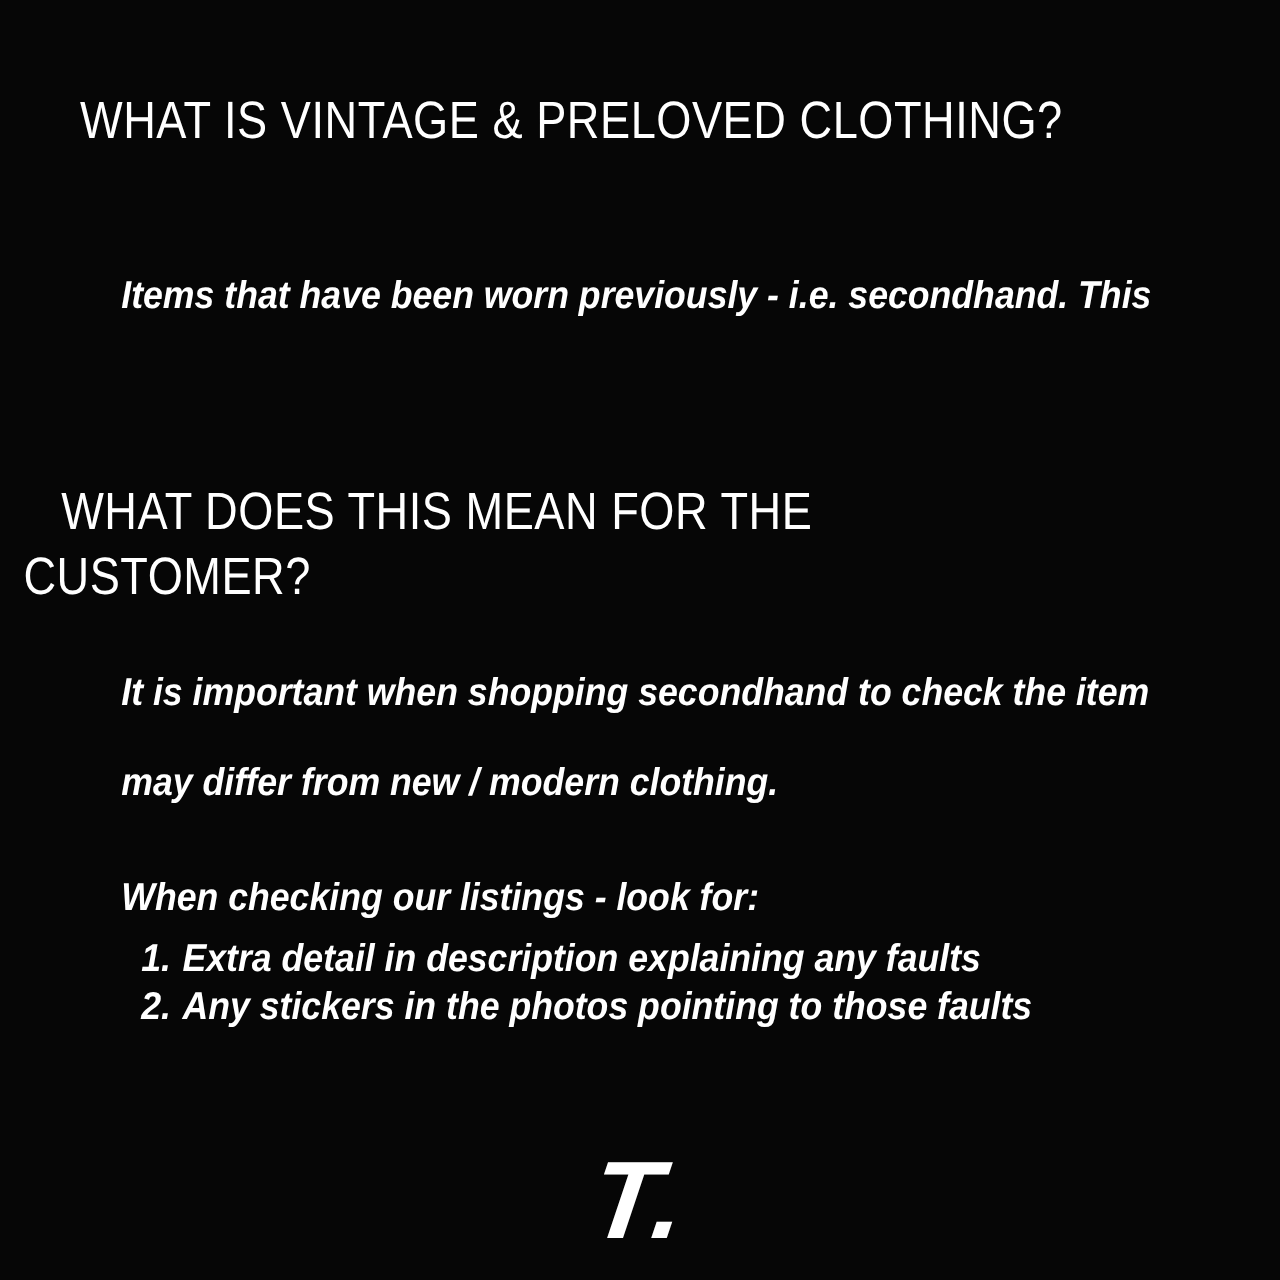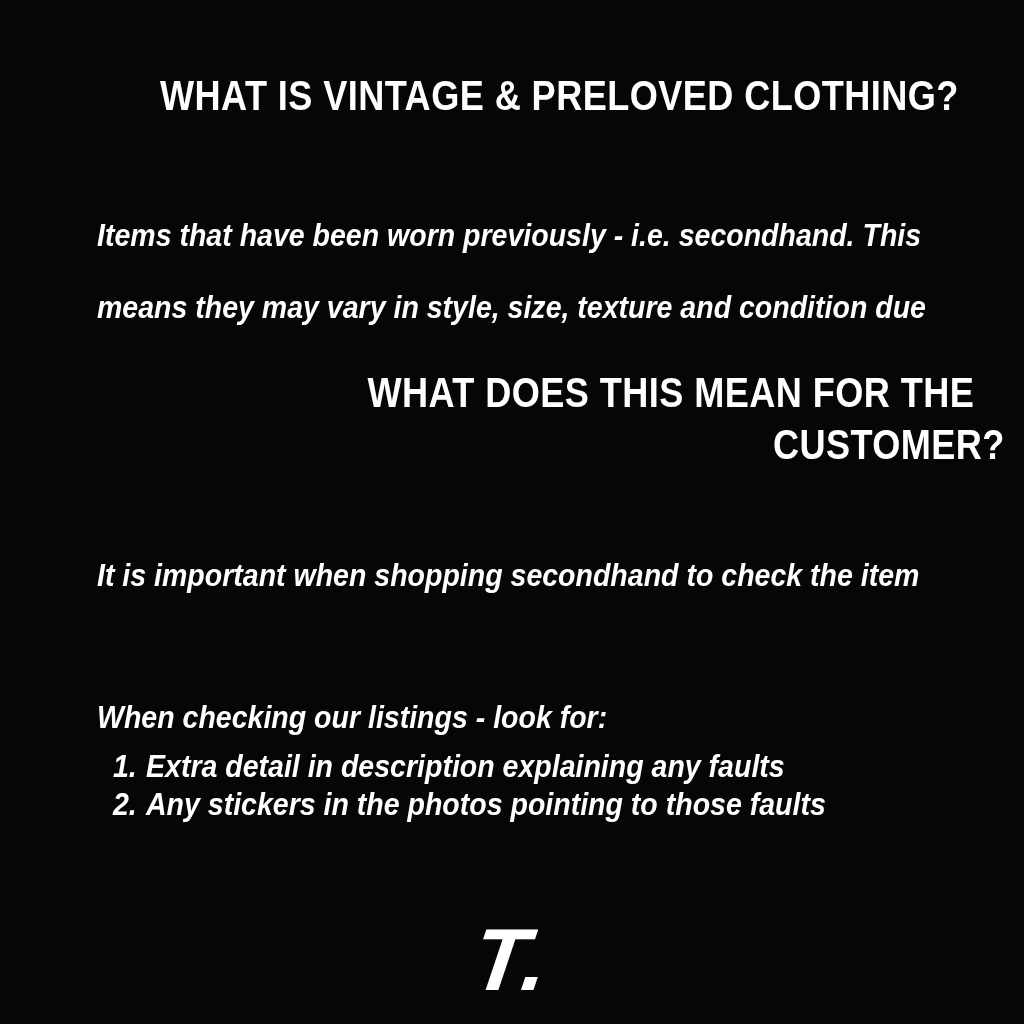--- a/index.html
+++ b/index.html
@@ -17,53 +17,53 @@
   #canvas{
     position:relative;
     width:1024px;
     height:1024px;
     background:var(--bg);
   }
   
   .heading{
     position:absolute;
     left:0;right:0;
-    text-align:right;
-    font-weight:700;
+    text-align:left;
+    font-weight:400;
     font-size:42px;
     line-height:52px;
     letter-spacing:0.5px;
     white-space:nowrap;
   }
   .heading .squeeze{
     display:inline-block;
     transform:scaleX(0.86);
     transform-origin:center;
     white-space:nowrap;
   }
   #heading-primary{top:74px;line-height:44px;}
-  #heading-secondary{top:367px;}
+  #heading-secondary{top:383px;}
   
   .copy{
     position:absolute;
     left:97px;
     font-style:italic;
     font-weight:700;
     font-size:31px;
     line-height:44px;
   }
   .copy .line{display:block;height:44px;margin-top:28px;}
   .copy .line > span{
     display:inline-block;
     transform:scaleX(0.92);
     transform-origin:left center;
     white-space:nowrap;
   }
   #intro-paragraph{top:186px;}
-  #customer-paragraph{top:526px;}
+  #customer-paragraph{top:504px;}
   #listings-prompt{top:668px;text-decoration:underline;}
   
   #checklist{
     position:absolute;
     left:113px;
     top:748px;
     font-style:italic;
     font-weight:700;
     font-size:31px;
     line-height:38px;
@@ -101,30 +101,30 @@
 </style>
 </head>
 <body>
 
 <div id="canvas">
 
   <h1 class="heading" id="heading-primary"><span class="squeeze">WHAT IS VINTAGE &amp; PRELOVED CLOTHING?</span></h1>
 
   <div class="copy" id="intro-paragraph">
     <span class="line"><span>Items that have been worn previously - i.e. secondhand. This</span></span>
-    <span class="line"><span>means they may vary in style, size, texture and condition due</span></span>
   </div>
 
   <h2 class="heading" id="heading-secondary">
     <span class="squeeze">WHAT DOES THIS MEAN FOR THE</span><br>
     <span class="squeeze">CUSTOMER?</span>
   </h2>
 
   <div class="copy" id="customer-paragraph">
     <span class="line"><span>It is important when shopping secondhand to check the item</span></span>
+    <span class="line"><span>may differ from new / modern clothing.</span></span>
   </div>
 
   <div class="copy" id="listings-prompt">
     <span class="line"><span>When checking our listings - look for:</span></span>
   </div>
 
   <ol id="checklist">
     <li class="row">
       <span class="num">1.</span>
       <span class="txt">Extra detail in description explaining any faults</span>

